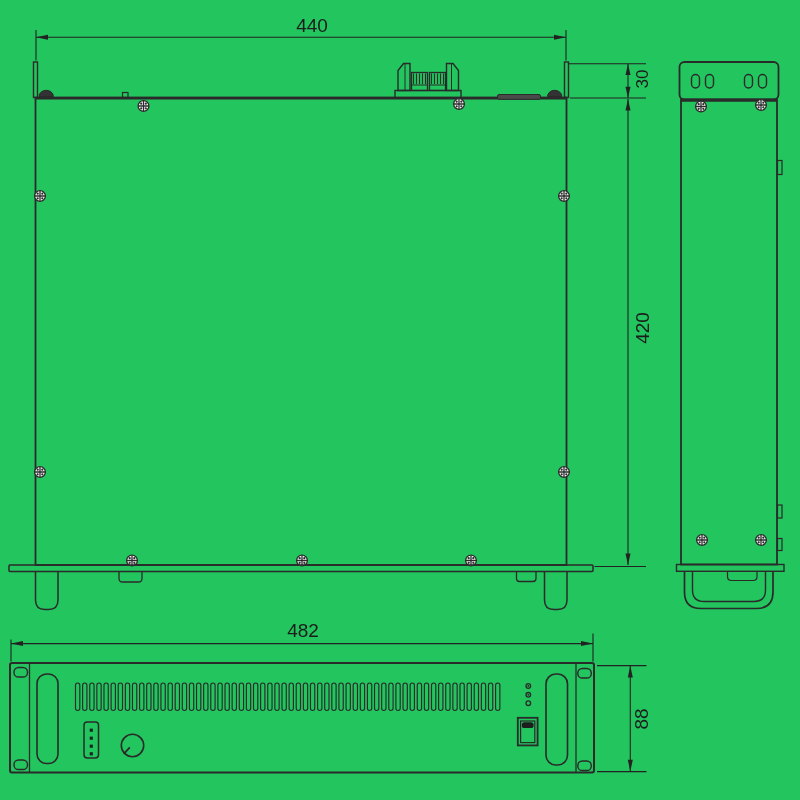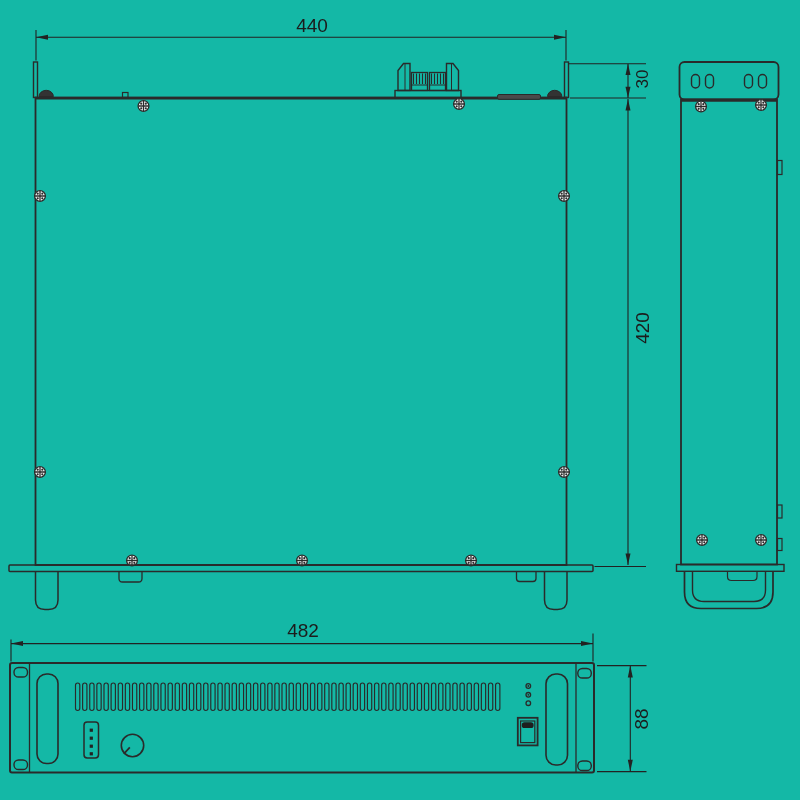--- a/index.html
+++ b/index.html
@@ -1,16 +1,16 @@
 <!DOCTYPE html>
 <html><head>
 <meta charset="utf-8">
 <style>
   html,body{margin:0;padding:0;background:#ffffff;}
-  .canvas{position:relative;width:800px;height:800px;background:#14b8a6;overflow:hidden;}
+  .canvas{position:relative;width:800px;height:800px;background:#22c55e;overflow:hidden;}
   svg{position:absolute;left:0;top:0;}
   .model{stroke:#2a2a2a;fill:none;}
   .dim{stroke:#222222;stroke-width:1.1;fill:none;}
   .dim-arrow{fill:#222222;stroke:none;}
   .dim-text{font-family:"Liberation Sans", sans-serif;font-size:19px;fill:#1c1c1c;}
   .dim-text-sm{font-family:"Liberation Sans", sans-serif;font-size:17px;fill:#1c1c1c;}
 </style>
 </head>
 <body>
 

